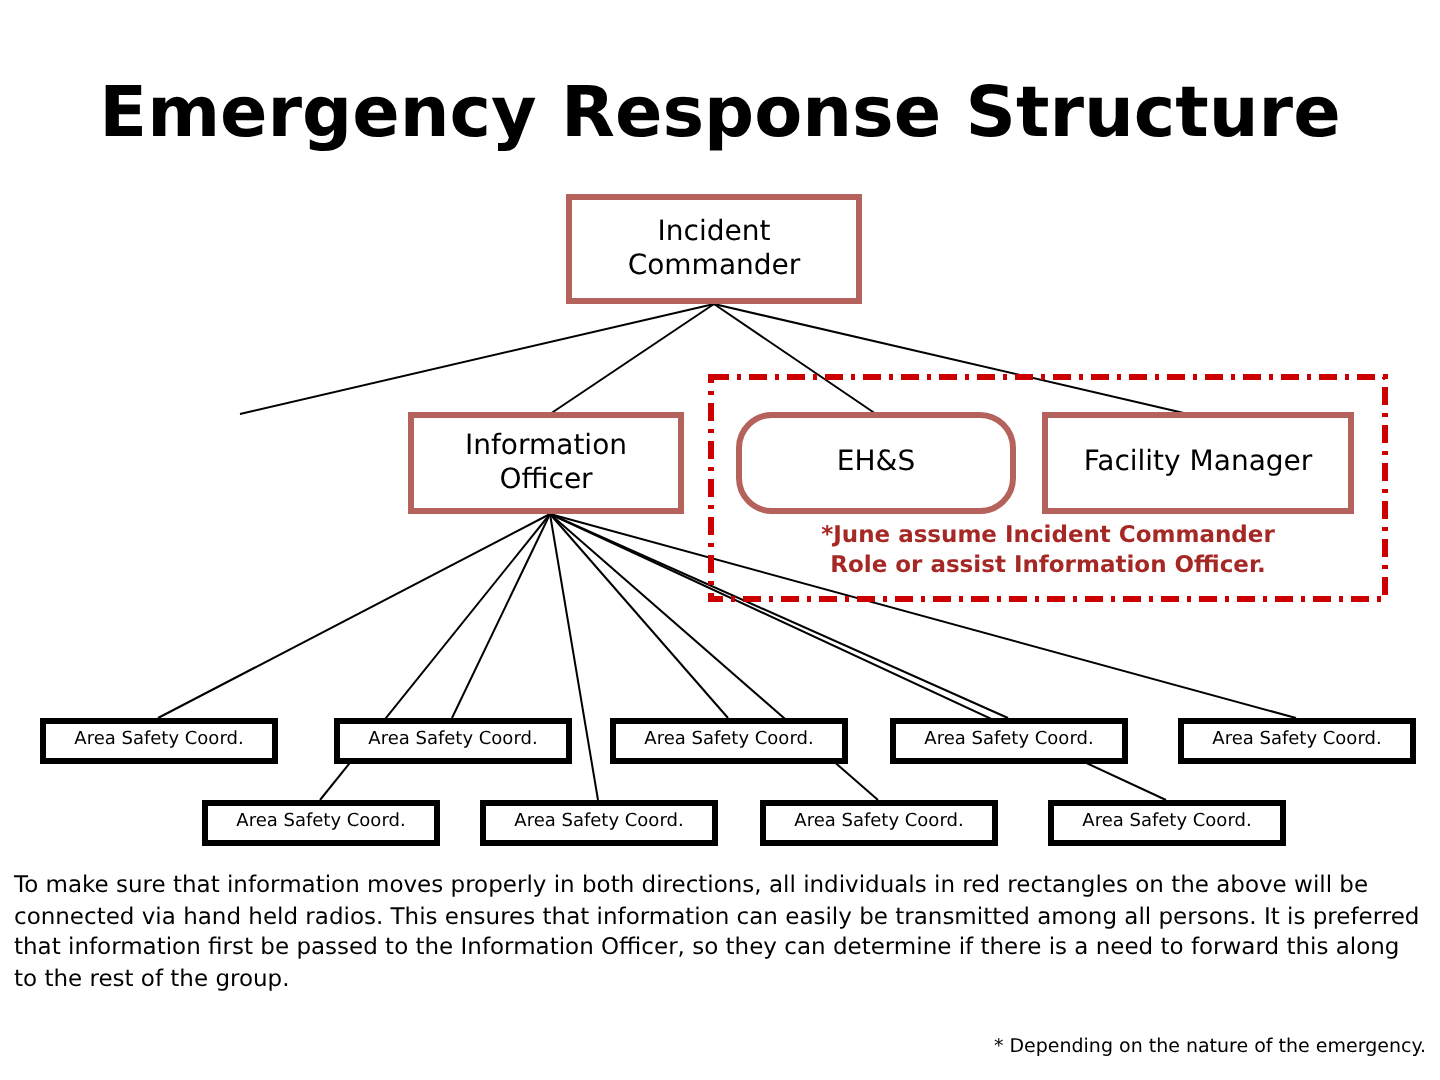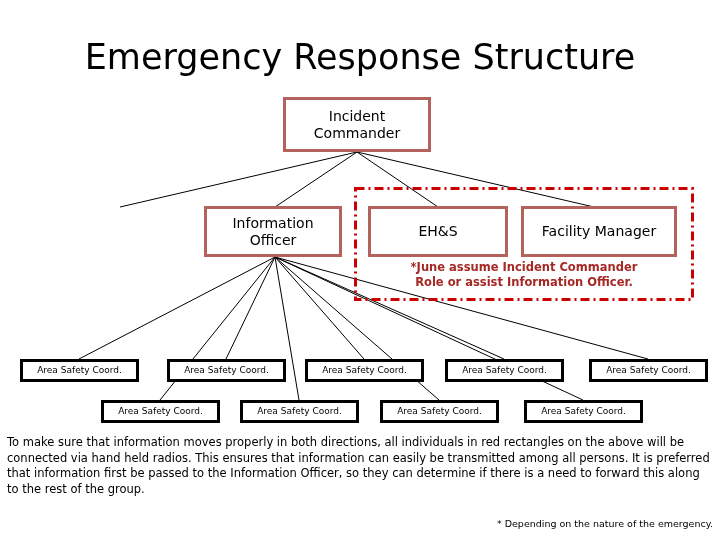--- a/index.html
+++ b/index.html
@@ -23,21 +23,21 @@
   }
   
   #chart-title {
     position: absolute;
     left: 0;
     top: 35px;
     width: 720px;
     text-align: center;
     font-size: 35px;
     line-height: 44px;
-    font-weight: normal;
+    font-weight: bold;
     letter-spacing: 0px;
     color: #000000;
     white-space: nowrap;
   }
   
   #connectors {
     position: absolute;
     left: 0; top: 0;
     width: 720px;
     height: 540px;
@@ -136,21 +136,21 @@
     <span>Incident</span>
     <span>Commander</span>
   </div>
 
 
   <div class="node node-red" style="left:204px; top:206px; width:138px; height:51px; flex-direction:column;">
     <span>Information</span>
     <span>Officer</span>
   </div>
 
-  <div class="node node-red" style="left:368px; top:206px; width:140px; height:51px;">
+  <div class="node node-red" style="left:368px; top:206px; width:140px; height:51px;border-radius:18px;">
     <span>EH&amp;S</span>
   </div>
 
   <div class="node node-red" style="left:521px; top:206px; width:156px; height:51px;">
     <span>Facility Manager</span>
   </div>
 
   <div id="assume-note" style="left:360px; top:260px; width:328px;">
     <div>*June assume Incident Commander</div>
     <div>Role or assist Information Officer.</div>

